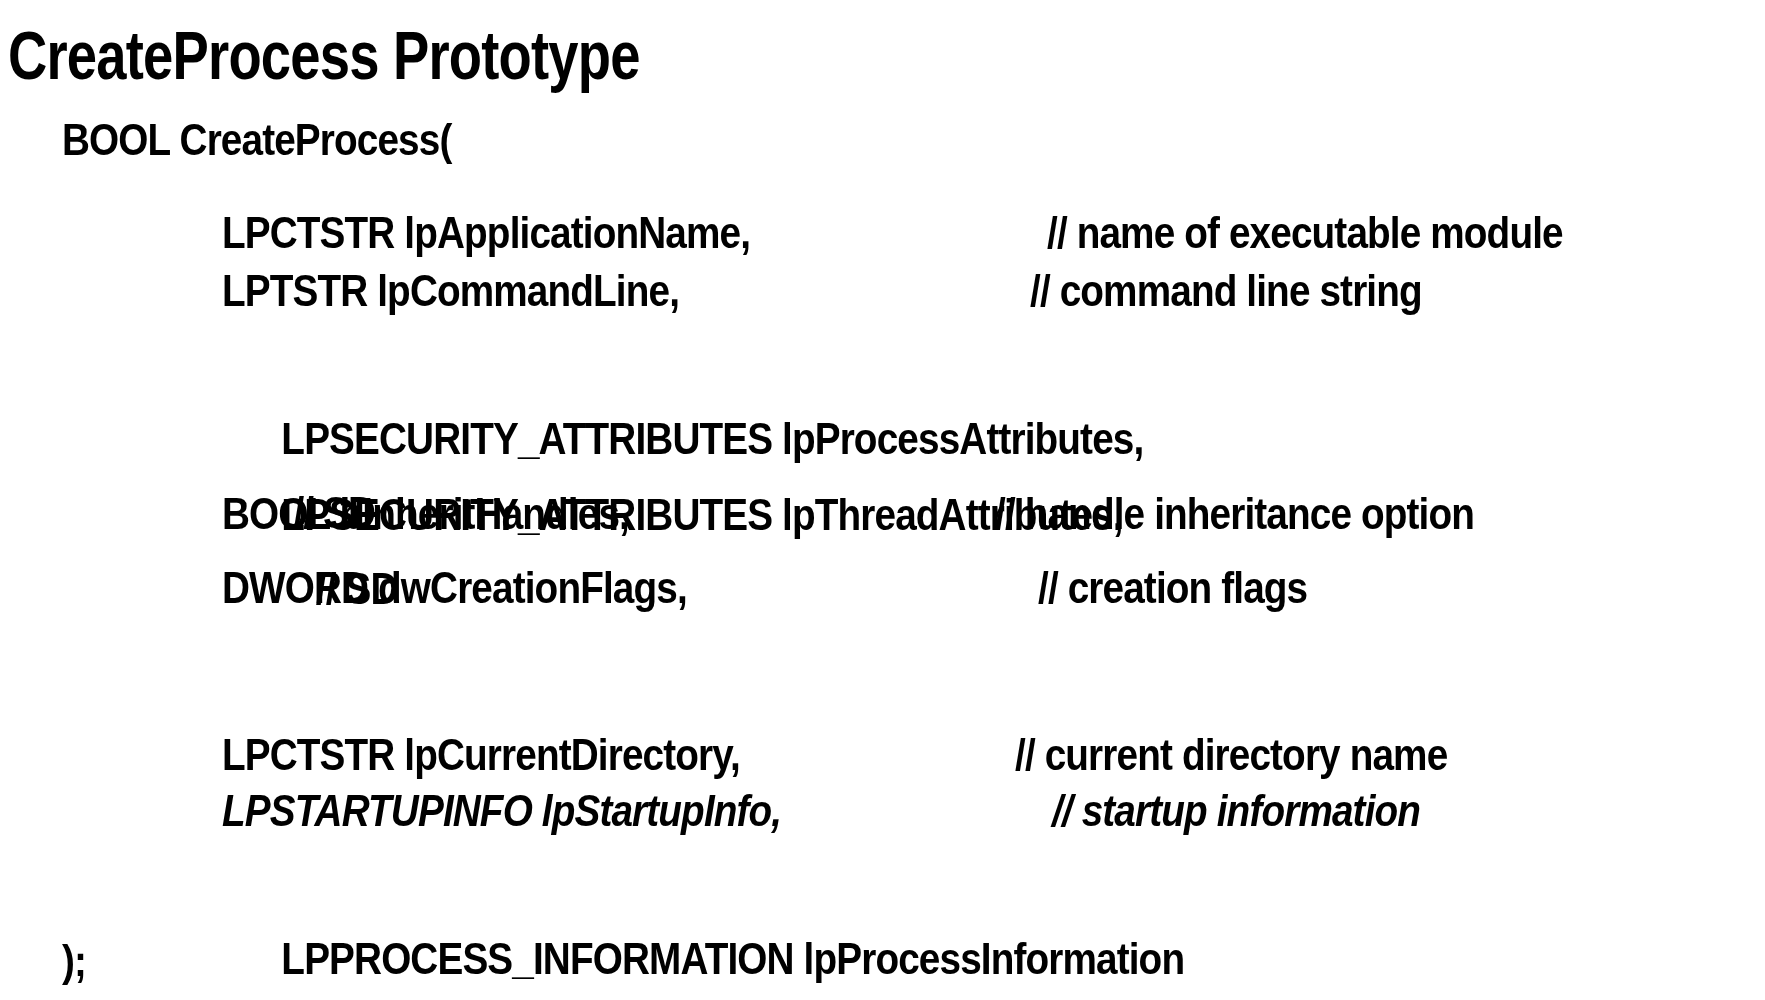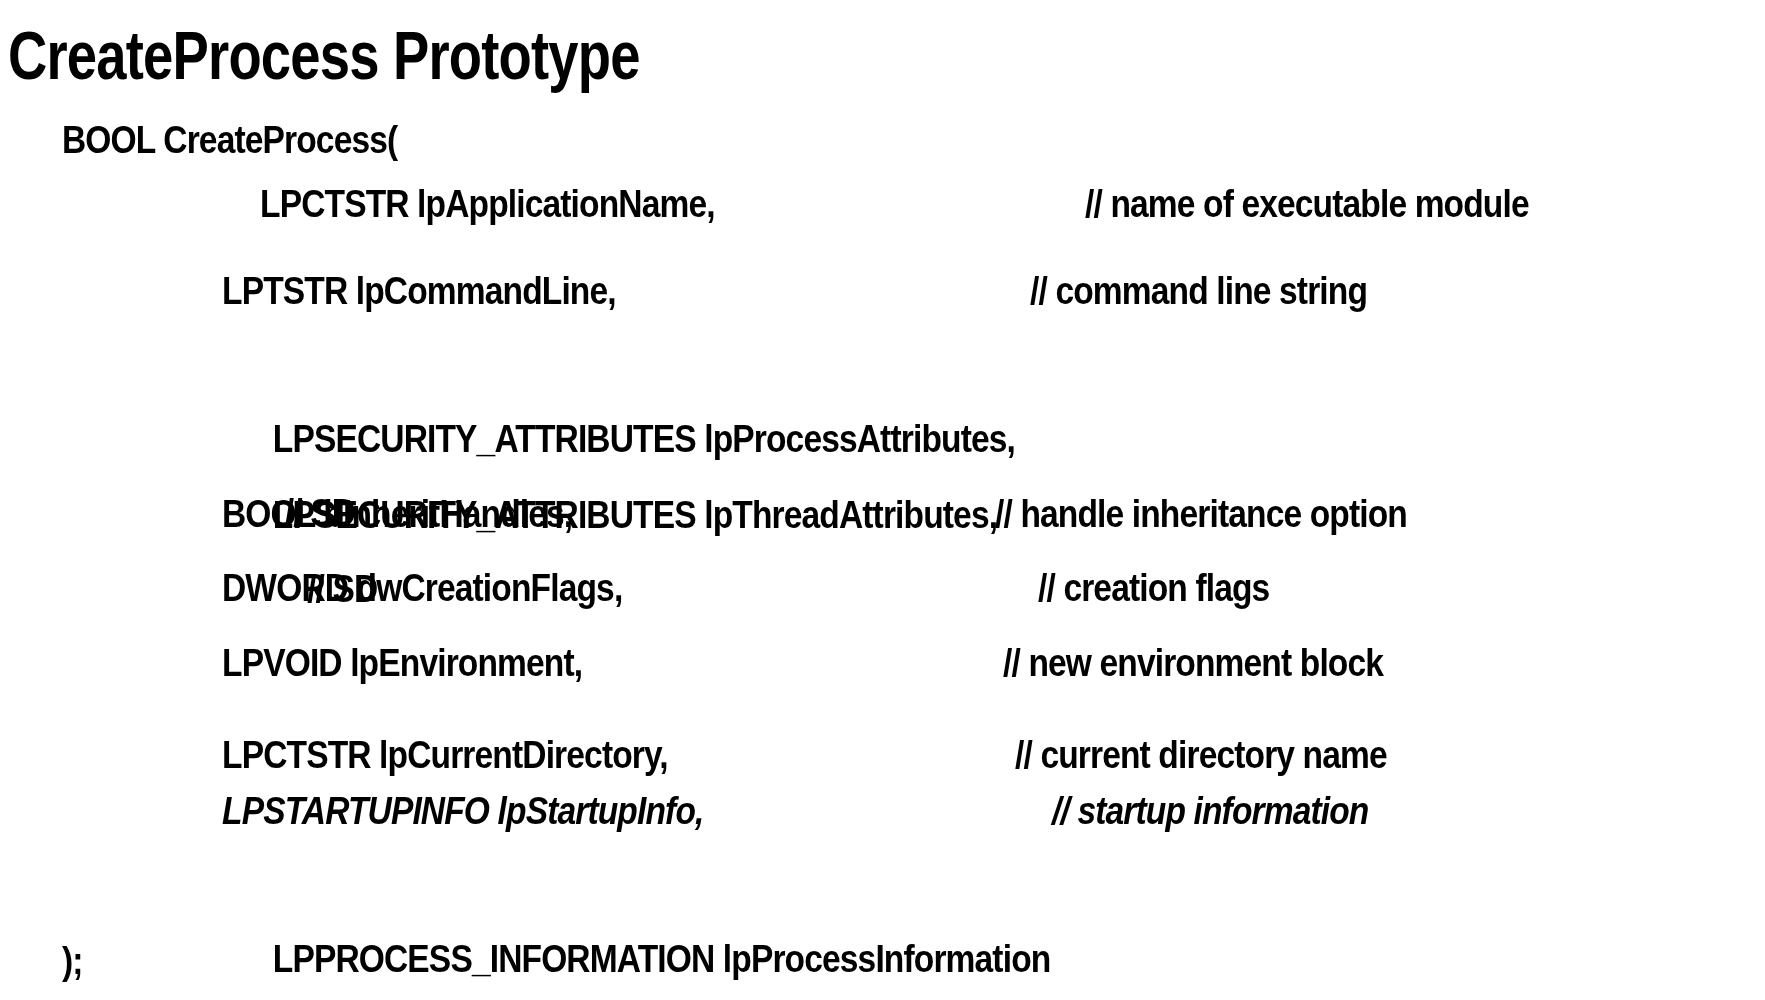--- a/index.html
+++ b/index.html
@@ -35,21 +35,21 @@
     display: inline-block;
     transform: scaleX(0.80);
     transform-origin: 0 50%;
   }
   .code-line {
     position: absolute;
     left: 222px;
     right: 0;
     height: 74px;
     line-height: 74px;
-    font-size: 39px;
+    font-size: 45px;
     font-weight: 700;
     letter-spacing: -1px;
     white-space: nowrap;
   }
   .code-line.outer {
     left: 62px;
   }
   .decl {
     display: inline-block;
     transform: scaleX(0.86);
@@ -66,21 +66,21 @@
   }
   .pair {
     display: inline-block;
     transform: scaleX(0.86);
     transform-origin: 0 50%;
     white-space: pre;
   }
   .pair .cmt-inline { display: inline; }
   
   .l-open  { top: 103px; }
-  .l-p0 { top: 167px; margin-left: 38px; }
+  .l-p0 { top: 196px; }
   .l-p1 { top: 254px; }
   .l-p2 { top: 328px; }
   .l-p3 { top: 404px; }
   .l-p4 { top: 477px; }
   .l-p5 { top: 551px; }
   .l-p6 { top: 626px; }
   .l-p7 { top: 718px; }
   .l-p8 { top: 774px; font-style: italic; }
   .l-p9 { top: 848px; }
   .l-close { top: 924px; }
@@ -135,24 +135,20 @@
   <div class="code-line l-p4">
     <span class="decl">BOOL bInheritHandles,</span>
     <span class="cmt-abs c-p4">// handle inheritance option</span>
   </div>
 
   <div class="code-line l-p5">
     <span class="decl">DWORD dwCreationFlags,</span>
     <span class="cmt-abs c-p5">// creation flags</span>
   </div>
 
-  <div class="code-line l-p6">
-    <span class="decl">LPVOID lpEnvironment,</span>
-    <span class="cmt-abs c-p6">// new environment block</span>
-  </div>
 
   <div class="code-line l-p7">
     <span class="decl">LPCTSTR lpCurrentDirectory,</span>
     <span class="cmt-abs c-p7">// current directory name</span>
   </div>
 
   <div class="code-line l-p8">
     <span class="decl">LPSTARTUPINFO lpStartupInfo,</span>
     <span class="cmt-abs c-p8">// startup information</span>
   </div>

